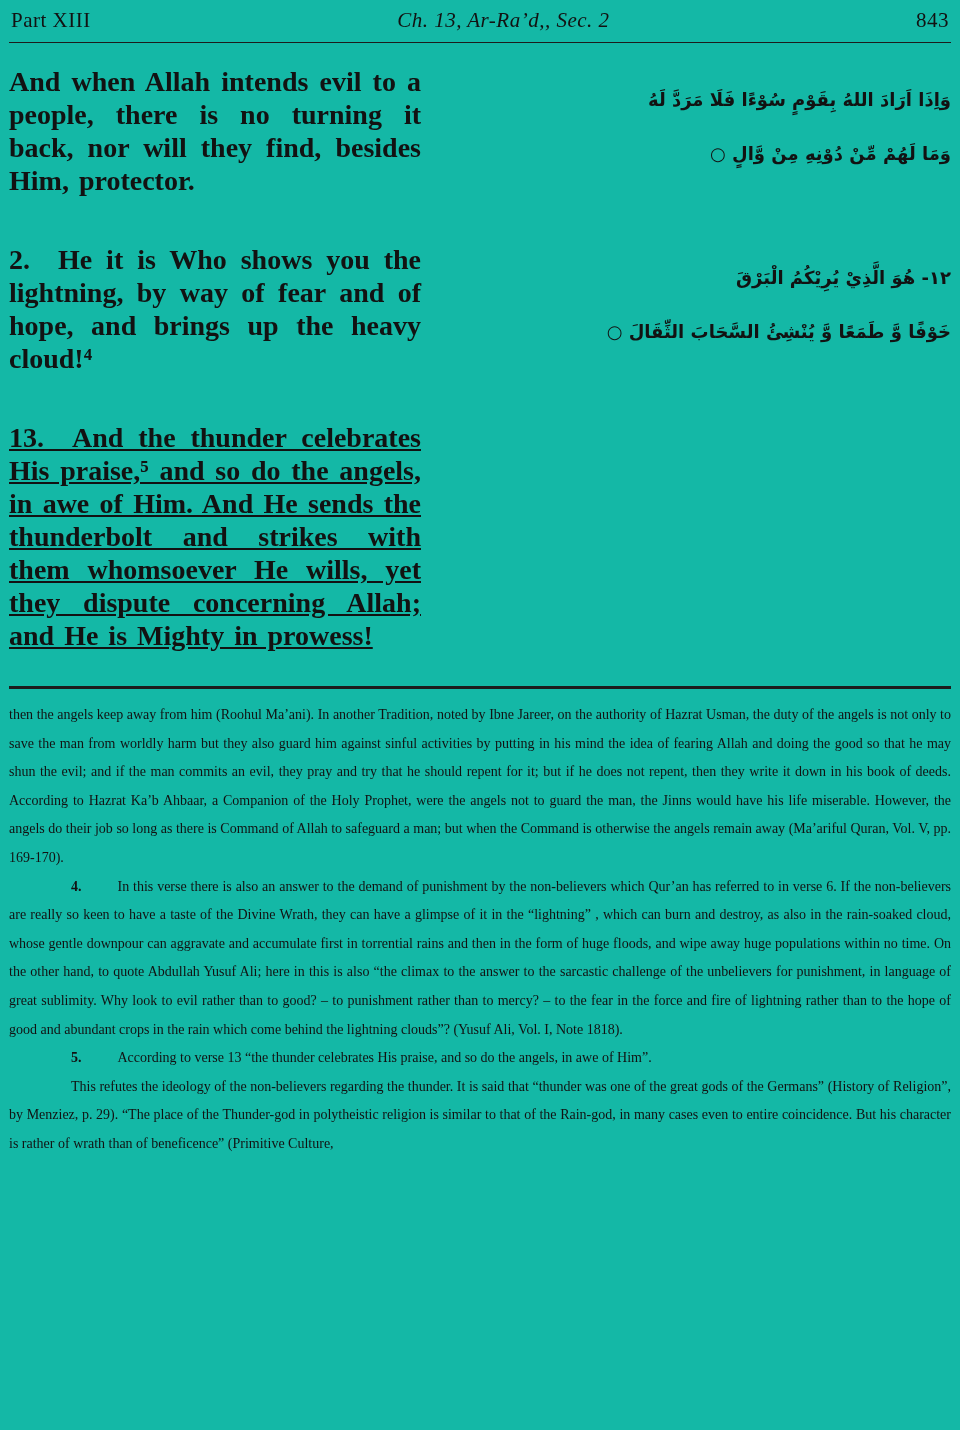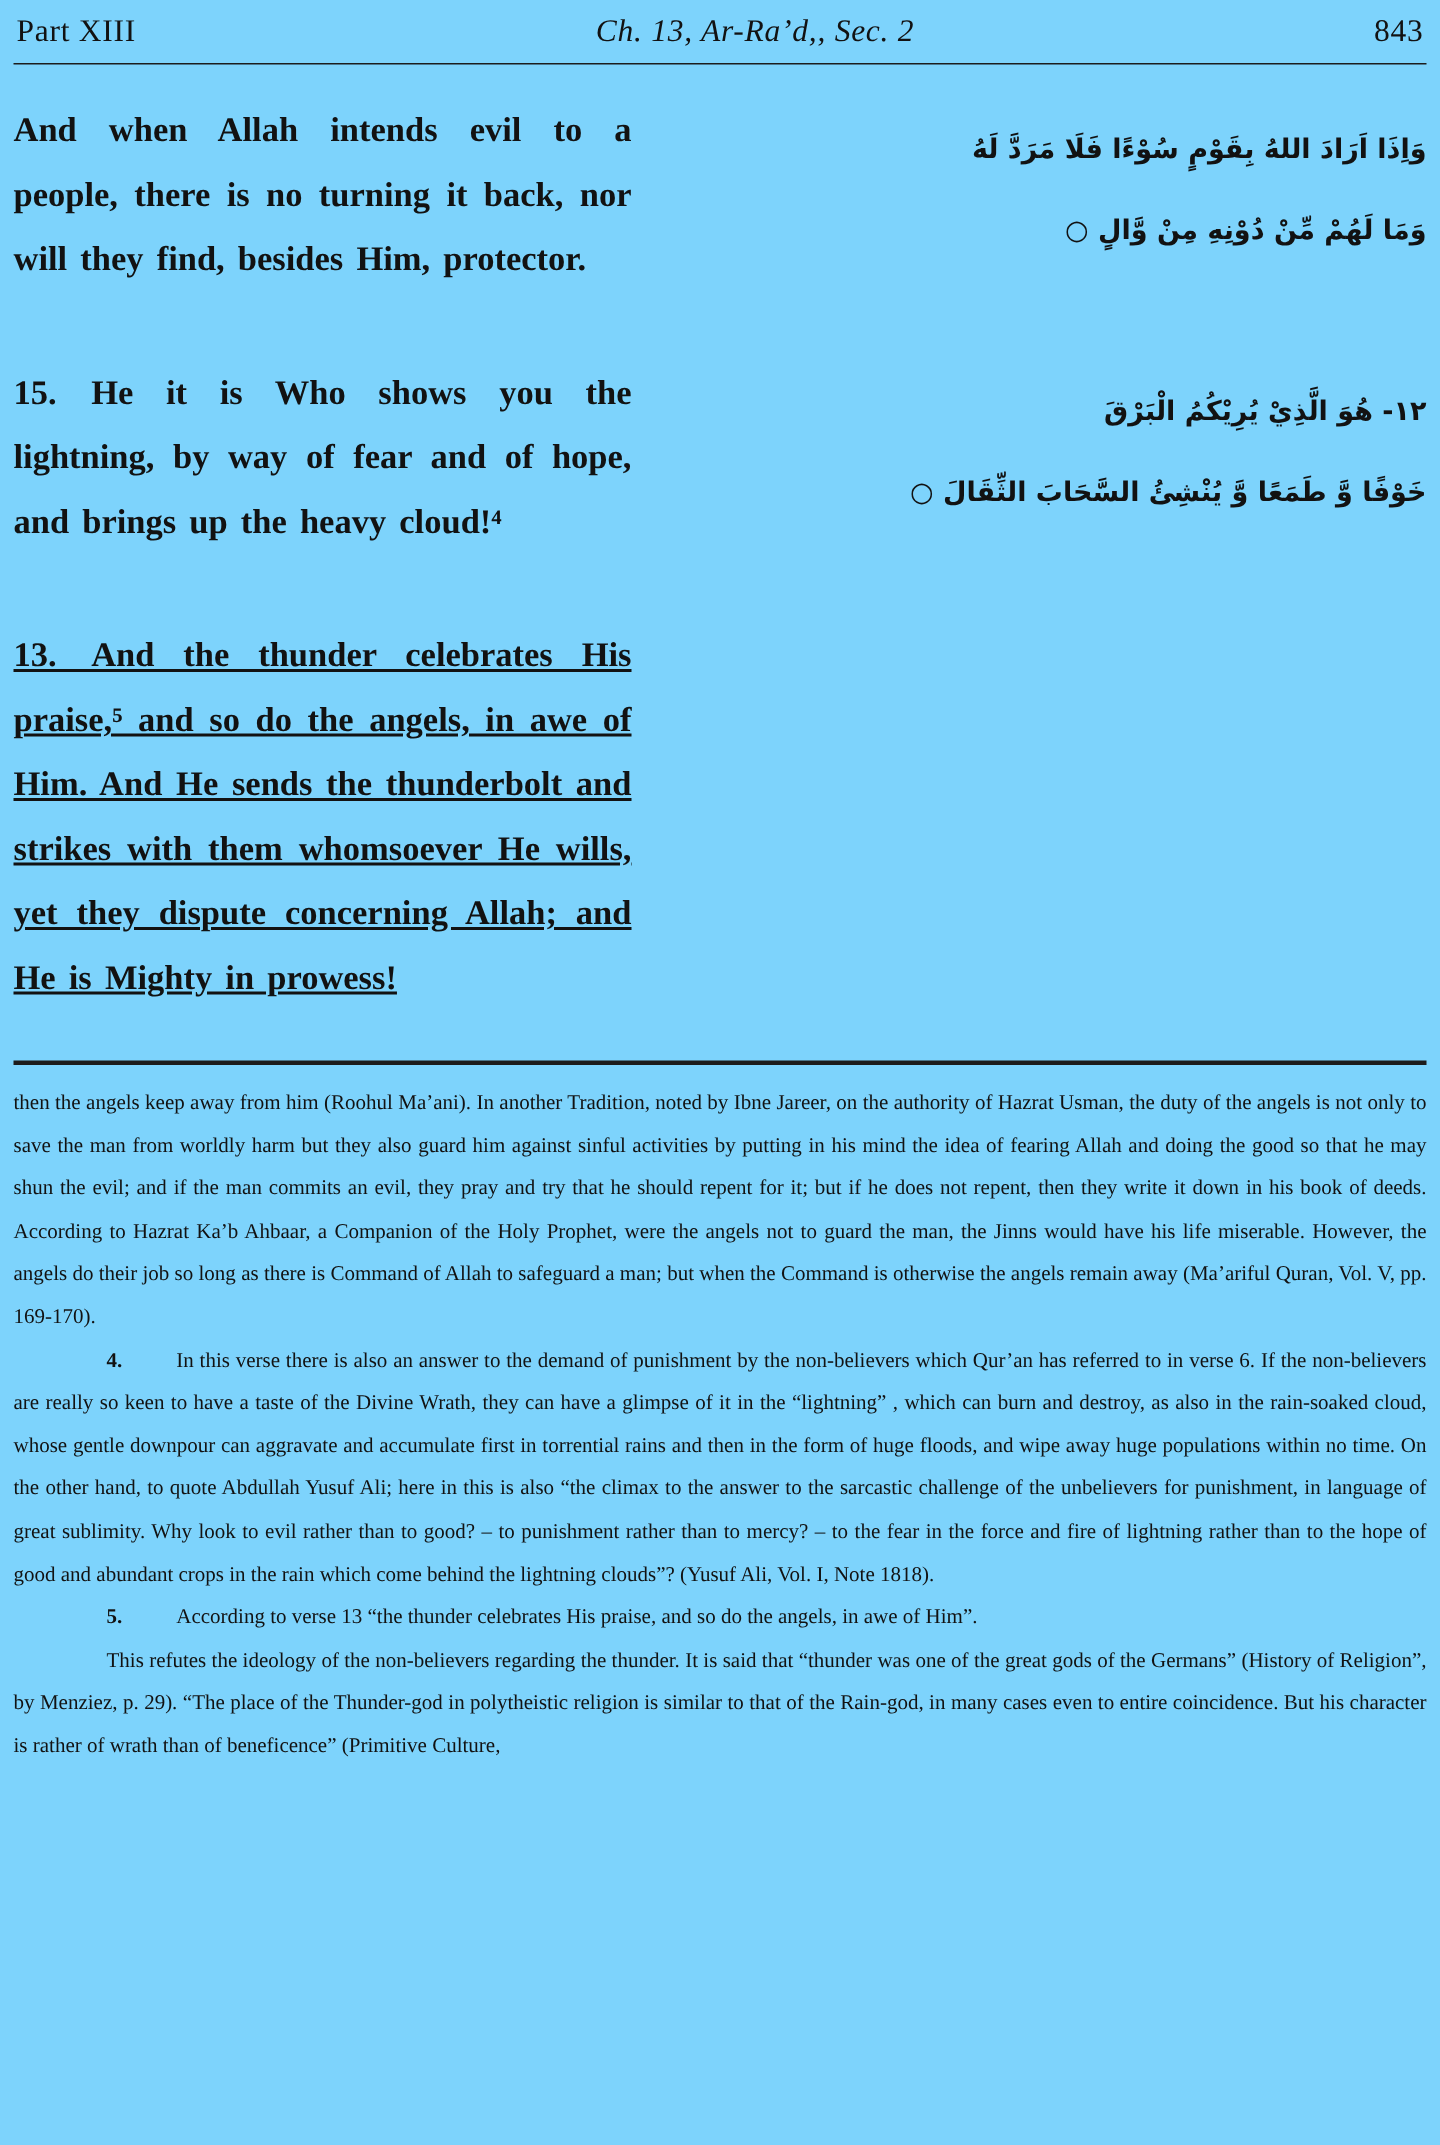--- a/index.html
+++ b/index.html
@@ -5,21 +5,21 @@
   html, body {
     margin: 0;
     padding: 0;
     background: #ffffff;
   }
   .page {
     position: relative;
     width: 960px;
     min-height: 1430px;
     box-sizing: border-box;
-    background: #7dd3fc;
+    background: #14b8a6;
     color: #121212;
     font-family: "Liberation Serif", "DejaVu Serif", serif;
     padding: 6px 9px 10px 9px;
   }
   
   .header {
     display: flex;
     justify-content: space-between;
     align-items: baseline;
     font-size: 21px;
@@ -46,22 +46,22 @@
     align-items: flex-start;
     margin-bottom: 46px;
   }
   .verse-row:last-child {
     margin-bottom: 24px;
     text-decoration: underline;
   }
   .verse-en {
     width: 412px;
     font-weight: bold;
-    font-size: 23px;
-    line-height: 43px;
+    font-size: 28px;
+    line-height: 33px;
     text-align: justify;
     word-spacing: 3px;
   }
   .verse-ar {
     width: 505px;
     direction: rtl;
     text-align: right;
     white-space: pre-line;
     font-family: "DejaVu Sans", sans-serif;
     font-weight: bold;
@@ -105,21 +105,21 @@
 
   <div class="verses">
 
     <div class="verse-row">
       <div class="verse-en">And when Allah intends evil to a people, there is no turning it back, nor will they find, besides Him, protector.</div>
       <div class="verse-ar">وَاِذَا اَرَادَ اللهُ بِقَوْمٍ سُوْءًا فَلَا مَرَدَّ لَهُ
 وَمَا لَهُمْ مِّنْ دُوْنِهِ مِنْ وَّالٍ ○</div>
     </div>
 
     <div class="verse-row">
-      <div class="verse-en">15. He it is Who shows you the lightning, by way of fear and of hope, and brings up the heavy cloud!⁴</div>
+      <div class="verse-en">2. He it is Who shows you the lightning, by way of fear and of hope, and brings up the heavy cloud!⁴</div>
       <div class="verse-ar">١٢- هُوَ الَّذِيْ يُرِيْكُمُ الْبَرْقَ
 خَوْفًا وَّ طَمَعًا وَّ يُنْشِئُ السَّحَابَ الثِّقَالَ ○</div>
     </div>
 
     <div class="verse-row">
       <div class="verse-en">13. And the thunder celebrates His praise,⁵ and so do the angels, in awe of Him. And He sends the thunderbolt and strikes with them whomsoever He wills, yet they dispute concerning Allah; and He is Mighty in prowess!</div>
     </div>
 
   </div>
 

